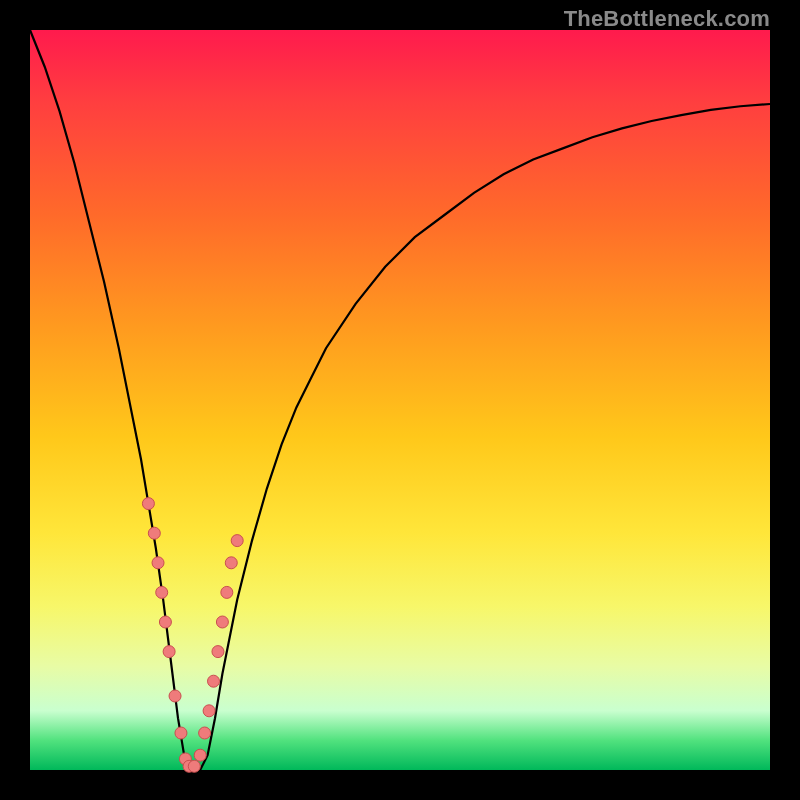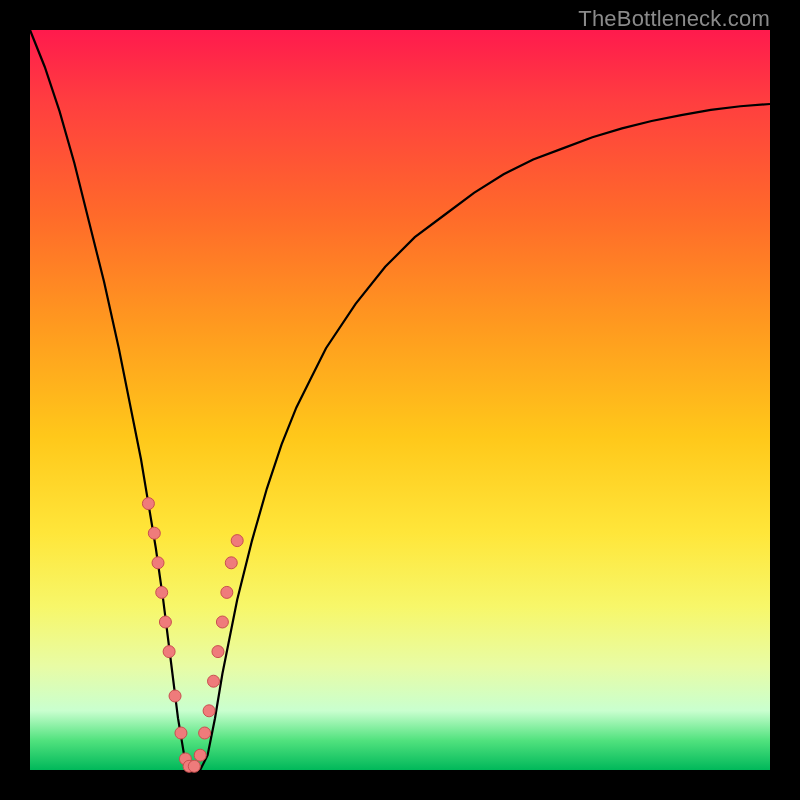--- a/index.html
+++ b/index.html
@@ -40,21 +40,21 @@
       #51e27e 96%,
       #00b85a 100%
     );
   }
   .watermark {
     position: absolute;
     top: 6px;
     right: 30px;
     color: #8a8a8a;
     font-size: 22px;
-    font-weight: 400;
+    font-weight: 700;
     letter-spacing: 0.2px;
     user-select: none;
     pointer-events: none;
   }
   svg.overlay {
     position: absolute;
     left: 30px;
     top: 30px;
     width: 740px;
     height: 740px;

